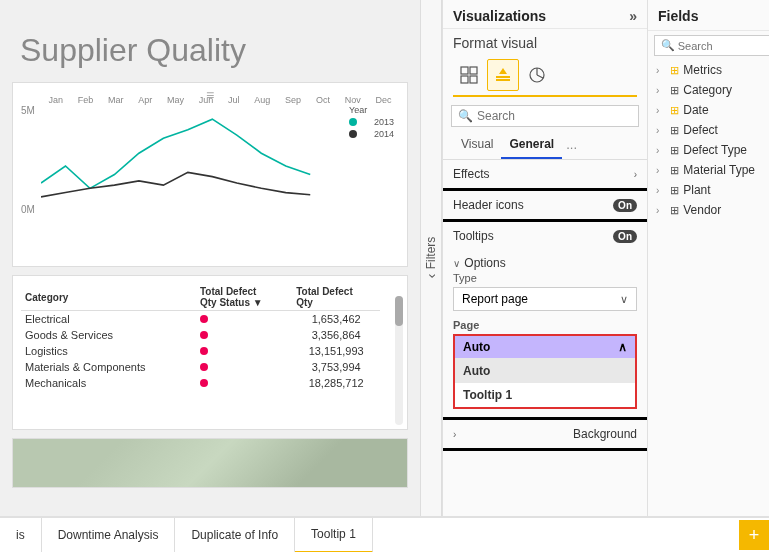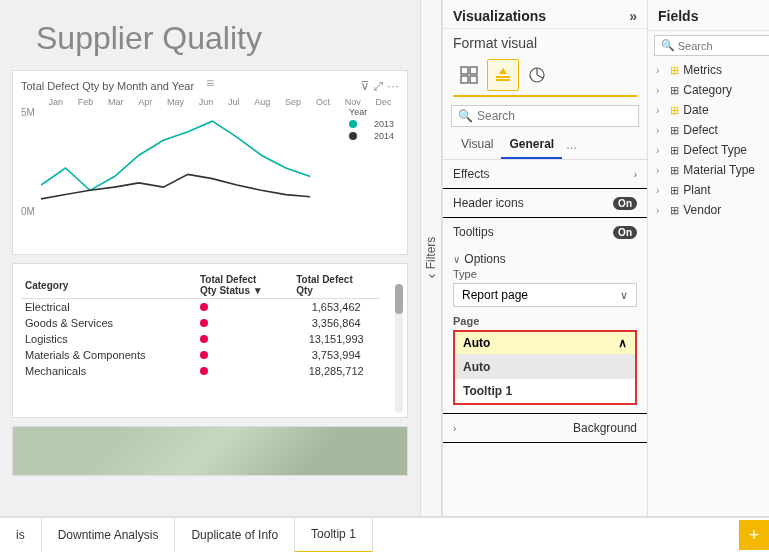--- a/index.html
+++ b/index.html
@@ -4,21 +4,21 @@
   <style>
     * { box-sizing: border-box; margin: 0; padding: 0; }
     body { font-family: 'Segoe UI', Arial, sans-serif; font-size: 13px; background: #f3f3f3; width: 769px; height: 552px; overflow: hidden; display: flex; flex-direction: column; }
 
     
     .main-container { display: flex; flex: 1; overflow: hidden; }
 
     
     .report-canvas { flex: 0 0 420px; background: #f0f0f0; position: relative; overflow: hidden; }
 
-    .report-title { font-size: 32px; font-weight: 300; color: #888; padding: 20px 20px 5px 20px; margin-left: 16px; }
+    .report-title { font-size: 32px; font-weight: 300; color: #888; padding: 32px 20px 5px 20px; }
 
     .chart-widget { background: white; margin: 8px 12px; border: 1px solid #ddd; padding: 8px; position: relative; height: 185px; }
     .chart-header { display: flex; justify-content: space-between; align-items: center; }
     .chart-title-text { font-size: 11px; color: #555; }
     .chart-icons { display: flex; gap: 4px; align-items: center; }
     .chart-icon { color: #888; font-size: 12px; cursor: pointer; }
     .drag-handle { color: #aaa; font-size: 14px; position: absolute; top: 4px; left: 50%; transform: translateX(-50%); }
 
     .chart-area { position: relative; height: 140px; margin-top: 4px; }
     .chart-y-label { font-size: 10px; color: #888; position: absolute; }
@@ -68,36 +68,36 @@
     .viz-search input { border: none; outline: none; font-size: 12px; flex: 1; background: transparent; color: #333; }
     .search-icon-small { color: #888; font-size: 12px; }
 
     
     .viz-tabs { display: flex; border-bottom: 1px solid #ddd; padding: 0 10px; }
     .viz-tab { padding: 6px 8px; font-size: 12px; color: #555; cursor: pointer; border-bottom: 2px solid transparent; }
     .viz-tab.active { font-weight: 600; color: #252525; border-bottom: 2px solid #1d4ed8; }
     .viz-tab-more { padding: 6px 4px; color: #888; cursor: pointer; }
 
     
-    .viz-section { border-bottom: 1px solid #000000; }
+    .viz-section { border-bottom: 3px solid #000000; }
     .viz-section-header { display: flex; justify-content: space-between; align-items: center; padding: 7px 10px; cursor: pointer; }
     .viz-section-title { font-size: 12px; color: #333; font-weight: 500; }
     .viz-section-arrow { font-size: 10px; color: #666; }
     .toggle-on { background: #444; color: white; border-radius: 10px; font-size: 10px; padding: 1px 5px; font-weight: 600; }
 
     
     .options-content { padding: 6px 10px 8px; }
     .option-label { font-size: 11px; color: #555; margin-bottom: 3px; }
     .dropdown-select { width: 100%; border: 1px solid #ccc; background: white; padding: 4px 8px; font-size: 12px; display: flex; justify-content: space-between; align-items: center; cursor: pointer; margin-bottom: 8px; }
     .dropdown-arrow { color: #555; font-size: 11px; }
 
     
     .page-dropdown-container { position: relative; font-weight: bold; }
     .page-dropdown-label { font-size: 11px; color: #555; margin-bottom: 3px; }
-    .page-dropdown-box { border: 2px solid #e03030; background: #fef9c3; }
+    .page-dropdown-box { border: 2px solid #e03030; background: #c4b5fd; }
     .page-dropdown-header { padding: 4px 8px; font-size: 12px; display: flex; justify-content: space-between; align-items: center; cursor: pointer; border-bottom: 1px solid #e8e8e8; }
     .page-dropdown-options { background: white; border: none; }
     .page-option { padding: 5px 8px; font-size: 12px; cursor: pointer; color: #333; }
     .page-option.active-selected { background: #e8e8e8; }
 
     
     .background-section { padding: 7px 10px; display: flex; align-items: center; justify-content: space-between; cursor: pointer; }
 
     
     .fields-panel { flex: 0 0 127px; background: #fafafa; border-left: 1px solid #e0e0e0; display: flex; flex-direction: column; }
@@ -123,28 +123,20 @@
 </head>
 <body>
 
 <div class="main-container">
 
   <div class="report-canvas">
     <div class="report-title">Supplier Quality</div>
 
     <div class="chart-widget">
       <div class="drag-handle">≡</div>
-      <div class="chart-header">
-        <span class="chart-title-text">Total Defect Qty by Month and Year</span>
-        <div class="chart-icons">
-          <span class="chart-icon">⊽</span>
-          <span class="chart-icon">⤢</span>
-          <span class="chart-icon">···</span>
-        </div>
-      </div>
       <div class="chart-area">
         <span class="chart-y-label y-5m">5M</span>
         <span class="chart-y-label y-0m">0M</span>
         <div class="chart-legend">
           <div style="font-size:9px;color:#555;margin-bottom:2px;">Year</div>
           <div class="legend-item">
             <div class="legend-dot dot-2013"></div>
             <span class="legend-year-label">2013</span>
           </div>
           <div class="legend-item">

